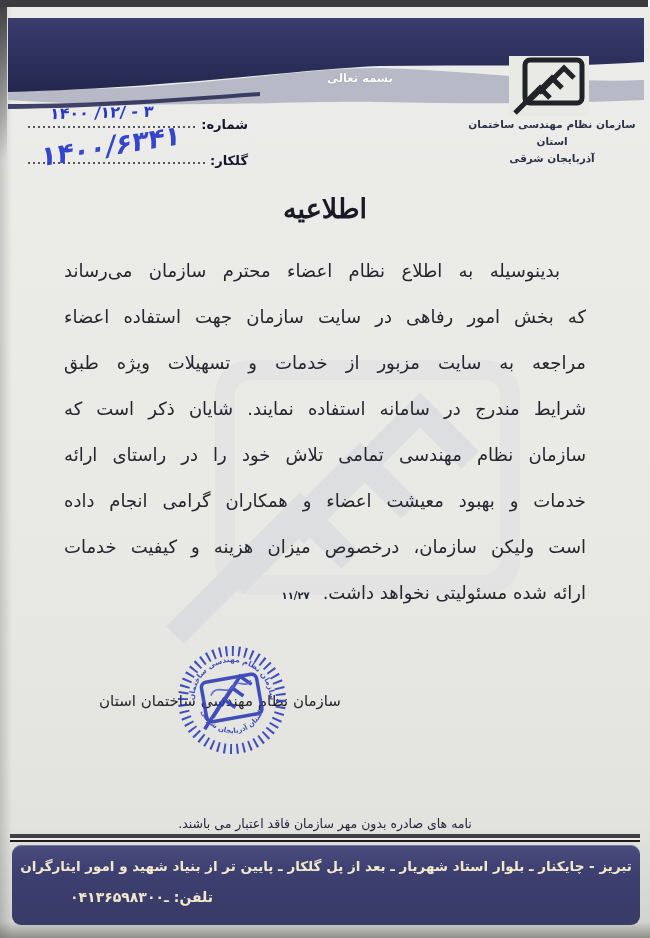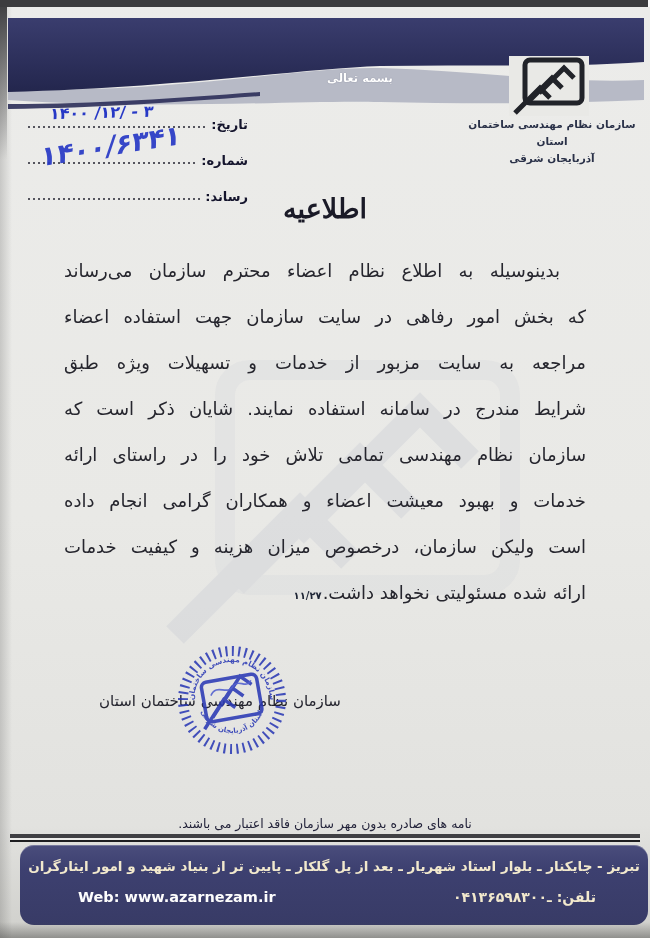--- a/index.html
+++ b/index.html
@@ -39,33 +39,33 @@
   .title{position:absolute;left:0;top:193px;width:650px;text-align:center;
     font-size:27px;font-weight:bold;color:#1a1a27;font-family:Liberation Serif, serif;}
   
   .watermark{position:absolute;left:150px;top:330px;opacity:.5;}
   
   .body{position:absolute;left:64px;top:256px;width:522px;direction:rtl;
     font-size:18px;color:#26262e;}
   .bl{height:46px;line-height:30px;text-align:justify;text-align-last:justify;overflow:hidden;}
   .bl.first{padding-right:26px;}
   .bl.last{text-align-last:right;}
-  .margin-note{font-size:10px;font-weight:bold;color:#1d2535;margin-right:1px;}
+  .margin-note{font-size:10px;font-weight:bold;color:#1d2535;margin-right:13px;}
   
   .signature{position:absolute;left:86px;top:692px;width:268px;text-align:center;
     direction:rtl;font-size:15px;color:#24242e;z-index:1;}
   .stamp{position:absolute;left:152px;top:636px;z-index:2;opacity:.88;}
   
   .footnote{position:absolute;left:0;top:816px;width:650px;text-align:center;
     direction:rtl;font-size:12.5px;color:#23233a;}
   .divider{position:absolute;left:10px;top:834px;width:630px;}
   .divider .d1{height:4px;background:#404044;}
   .divider .d2{height:2px;background:#eeeeec;}
   .divider .d3{height:2px;background:#1d1d20;}
-  .footer{position:absolute;left:20px;top:845px;width:628px;height:80px;border-radius:14px;
+  .footer{position:absolute;left:12px;top:845px;width:628px;height:80px;border-radius:9px;
     background:linear-gradient(180deg,#4a4d7c 0%,#3d4070 30%,#383b66 100%);
     box-shadow:inset 0 1px 0 rgba(255,255,255,.25);}
   .addr{padding-top:13px;text-align:center;direction:rtl;font-size:13.5px;font-weight:bold;
     color:#f2e9cd;}
   .frow{position:absolute;left:58px;right:52px;top:44px;display:flex;
     justify-content:space-between;align-items:center;direction:ltr;}
   .web{color:#fdfdfd;font-weight:bold;font-size:14.5px;direction:ltr;}
   .phone{direction:rtl;color:#f2e9cd;font-weight:bold;font-size:14px;}
   .phone .val{direction:ltr;unicode-bidi:isolate;display:inline-block;margin-right:5px;letter-spacing:1px;}
 </style>
@@ -100,29 +100,25 @@
       <polyline points="29,36 54,11 64,21" fill="none" stroke="#212329" stroke-width="5"></polyline>
     </svg>
   </div>
   <div class="logo-caption">
     <div>سازمان نظام مهندسی ساختمان استان</div>
     <div>آذربایجان شرقی</div>
   </div>
 
   <div class="meta">
     <div class="meta-row">
-      <span class="meta-label">تاریخ:</span>
-      <span class="meta-line"></span>
-    </div>
-    <div class="meta-row">
       <span class="meta-label">شماره:</span>
       <span class="meta-line"></span>
     </div>
     <div class="meta-row">
-      <span class="meta-label">رساند:</span>
+      <span class="meta-label">گلکار:</span>
       <span class="meta-line"></span>
     </div>
   </div>
   <div class="hw hw-date">۱۴۰۰ /۱۲/ - ۳</div>
   <div class="hw hw-number">۱۴۰۰/۶۳۴۱</div>
 
   <div class="title">اطلاعیه</div>
 
   <svg class="watermark" width="390" height="340" viewBox="0 0 78 58">
     <rect x="15" y="3" width="57" height="43" rx="5" fill="none" stroke="#d2d4d9" stroke-width="4" opacity=".55"></rect>
@@ -166,19 +162,18 @@
 
   <div class="footnote">نامه های صادره بدون مهر سازمان فاقد اعتبار می باشند.</div>
   <div class="divider">
     <div class="d1"></div>
       <div class="d2"></div>
       <div class="d3"></div>
   </div>
   <div class="footer">
     <div class="addr">تبریز - چایکنار ـ بلوار استاد شهریار ـ بعد از پل گلکار ـ پایین تر از بنیاد شهید و امور ایثارگران</div>
     <div class="frow">
-      <div class="web"><span>Web:</span> <span>www.azarnezam.ir</span></div>
       <div class="phone"><span>تلفن:</span><span class="val">۰۴۱ـ۳۶۵۹۸۳۰۰</span></div>
     </div>
   </div>
 
   <div class="scan-bottom"></div>
 </div>
 
 </body></html>

